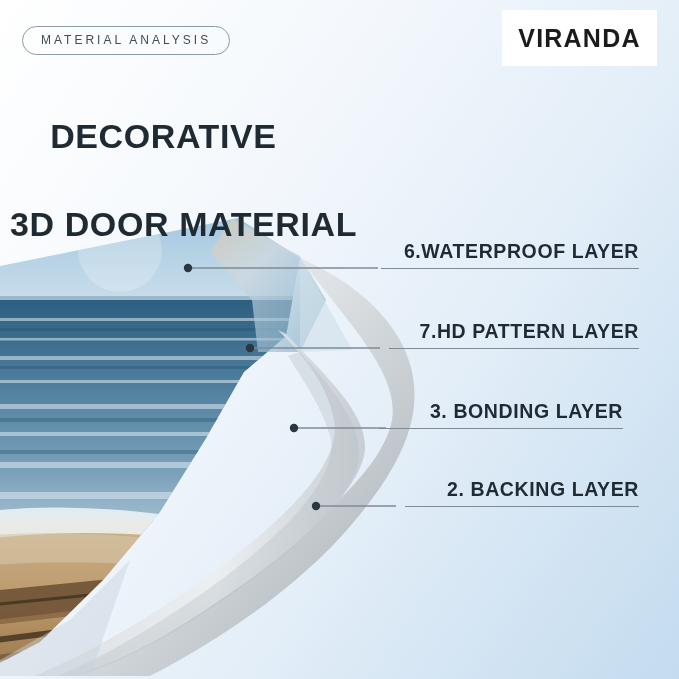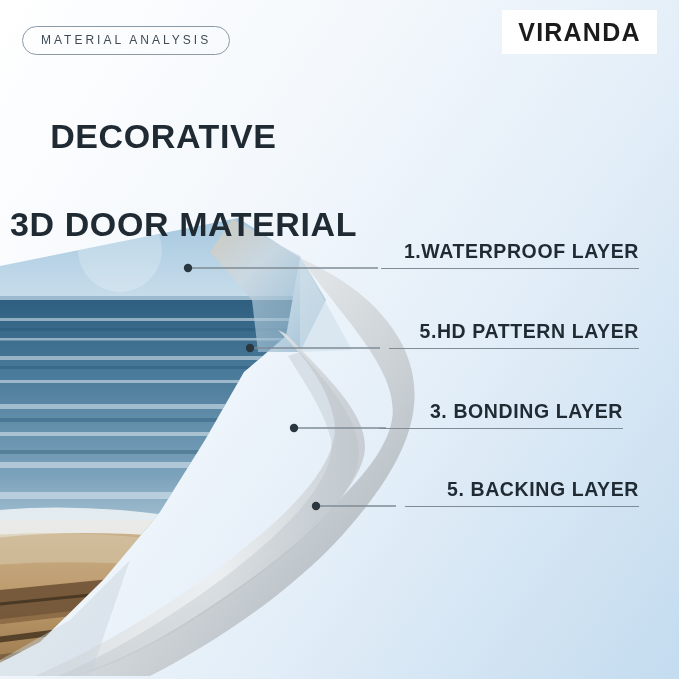--- a/index.html
+++ b/index.html
@@ -24,21 +24,21 @@
     padding: 6px 18px 7px 18px;
     font-size: 12px;
     letter-spacing: 3.0px;
     color: #3f4b55;
     font-weight: 500;
     white-space: nowrap;
   }
   .brand-box {
     position: absolute;
     right: 22px; top: 10px;
-    width: 155px; height: 44px;
+    width: 155px; height: 56px;
     background: #ffffff;
     display: flex; align-items: center; justify-content: center;
   }
   .brand-text {
     font-size: 25px;
     font-weight: 700;
     letter-spacing: 1.2px;
     color: #1b1b1b;
   }
   .title {
@@ -195,18 +195,18 @@
 
   <div class="brand-box">
     <span class="brand-text">VIRANDA</span>
   </div>
 
   <div class="title">
     <span>DECORATIVE</span>
     <span class="l2">3D DOOR MATERIAL</span>
   </div>
 
-  <div class="label lbl1">1.WATERPROOF LAYER</div>
-  <div class="label lbl2">5.HD PATTERN LAYER</div>
+  <div class="label lbl1">6.WATERPROOF LAYER</div>
+  <div class="label lbl2">7.HD PATTERN LAYER</div>
   <div class="label lbl3">3. BONDING LAYER</div>
-  <div class="label lbl4">5. BACKING LAYER</div>
+  <div class="label lbl4">2. BACKING LAYER</div>
 
 </div>
 
 </body></html>

